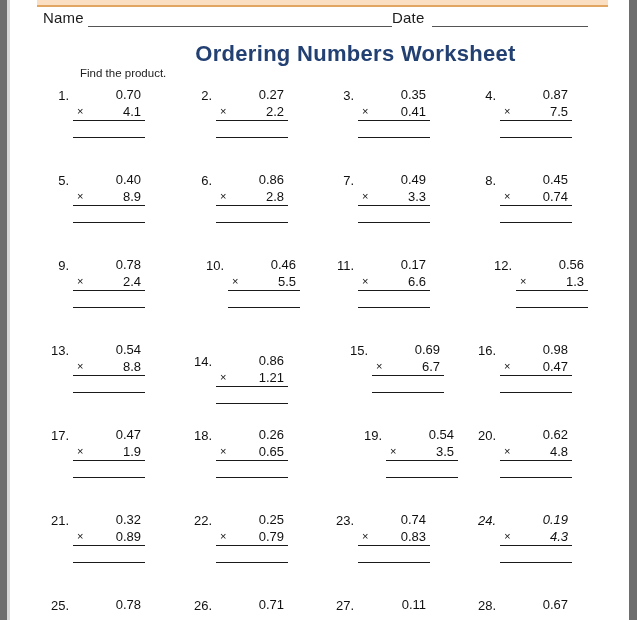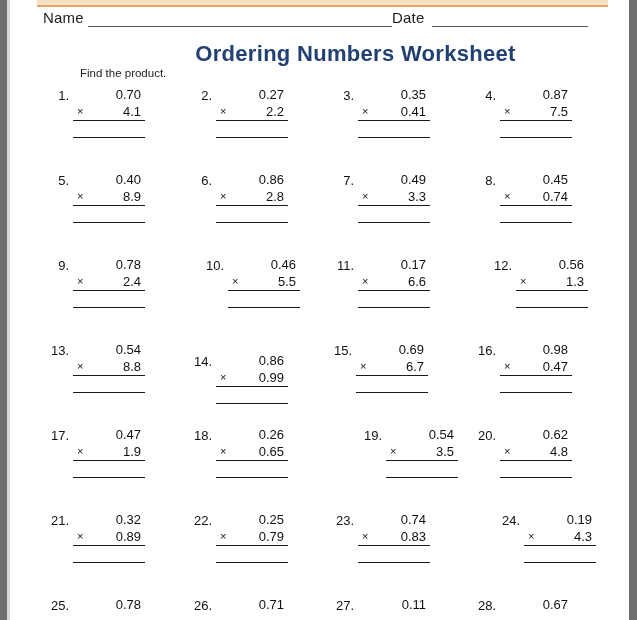--- a/index.html
+++ b/index.html
@@ -303,25 +303,25 @@
             <div class="p-stack">
               <div class="p-top">0.54</div>
               <div class="p-bottom"><span class="p-op">×</span><span>8.8</span></div>
               <div class="p-answer-rule"></div>
             </div>
           </div>
           <div class="problem" style="left: 176px; margin-top: 11px;">
             <div class="p-index">14.</div>
             <div class="p-stack">
               <div class="p-top">0.86</div>
-              <div class="p-bottom"><span class="p-op">×</span><span>0.99</span></div>
-              <div class="p-answer-rule"></div>
-            </div>
-          </div>
-          <div class="problem" style="left: 316px;">
+              <div class="p-bottom"><span class="p-op">×</span><span>1.21</span></div>
+              <div class="p-answer-rule"></div>
+            </div>
+          </div>
+          <div class="problem" style="left: 332px;">
             <div class="p-index">15.</div>
             <div class="p-stack">
               <div class="p-top">0.69</div>
               <div class="p-bottom"><span class="p-op">×</span><span>6.7</span></div>
               <div class="p-answer-rule"></div>
             </div>
           </div>
           <div class="problem" style="left: 460px;">
             <div class="p-index">16.</div>
             <div class="p-stack">
@@ -383,21 +383,21 @@
             </div>
           </div>
           <div class="problem" style="left: 318px;">
             <div class="p-index">23.</div>
             <div class="p-stack">
               <div class="p-top">0.74</div>
               <div class="p-bottom"><span class="p-op">×</span><span>0.83</span></div>
               <div class="p-answer-rule"></div>
             </div>
           </div>
-          <div class="problem" style="left: 484px;">
+          <div class="problem" style="left: 460px; font-style: italic;">
             <div class="p-index">24.</div>
             <div class="p-stack">
               <div class="p-top">0.19</div>
               <div class="p-bottom"><span class="p-op">×</span><span>4.3</span></div>
               <div class="p-answer-rule"></div>
             </div>
           </div>
         </div>
         <div class="prob-row clipped">
           <div class="problem" style="left: 33px;">

